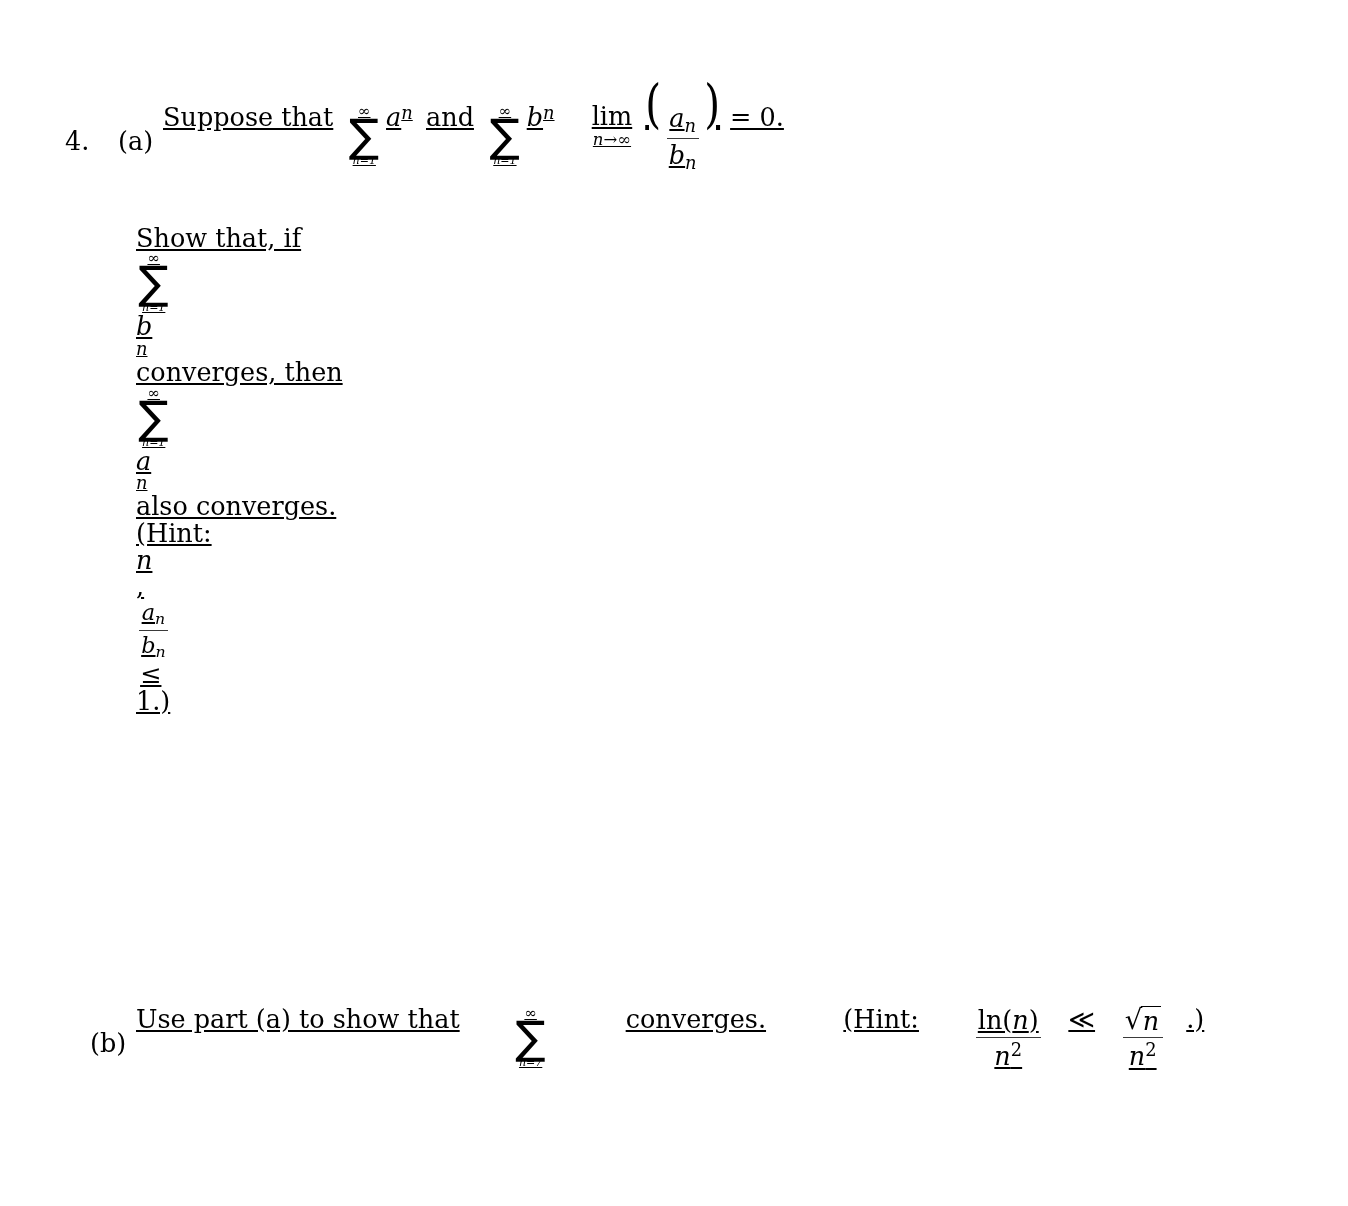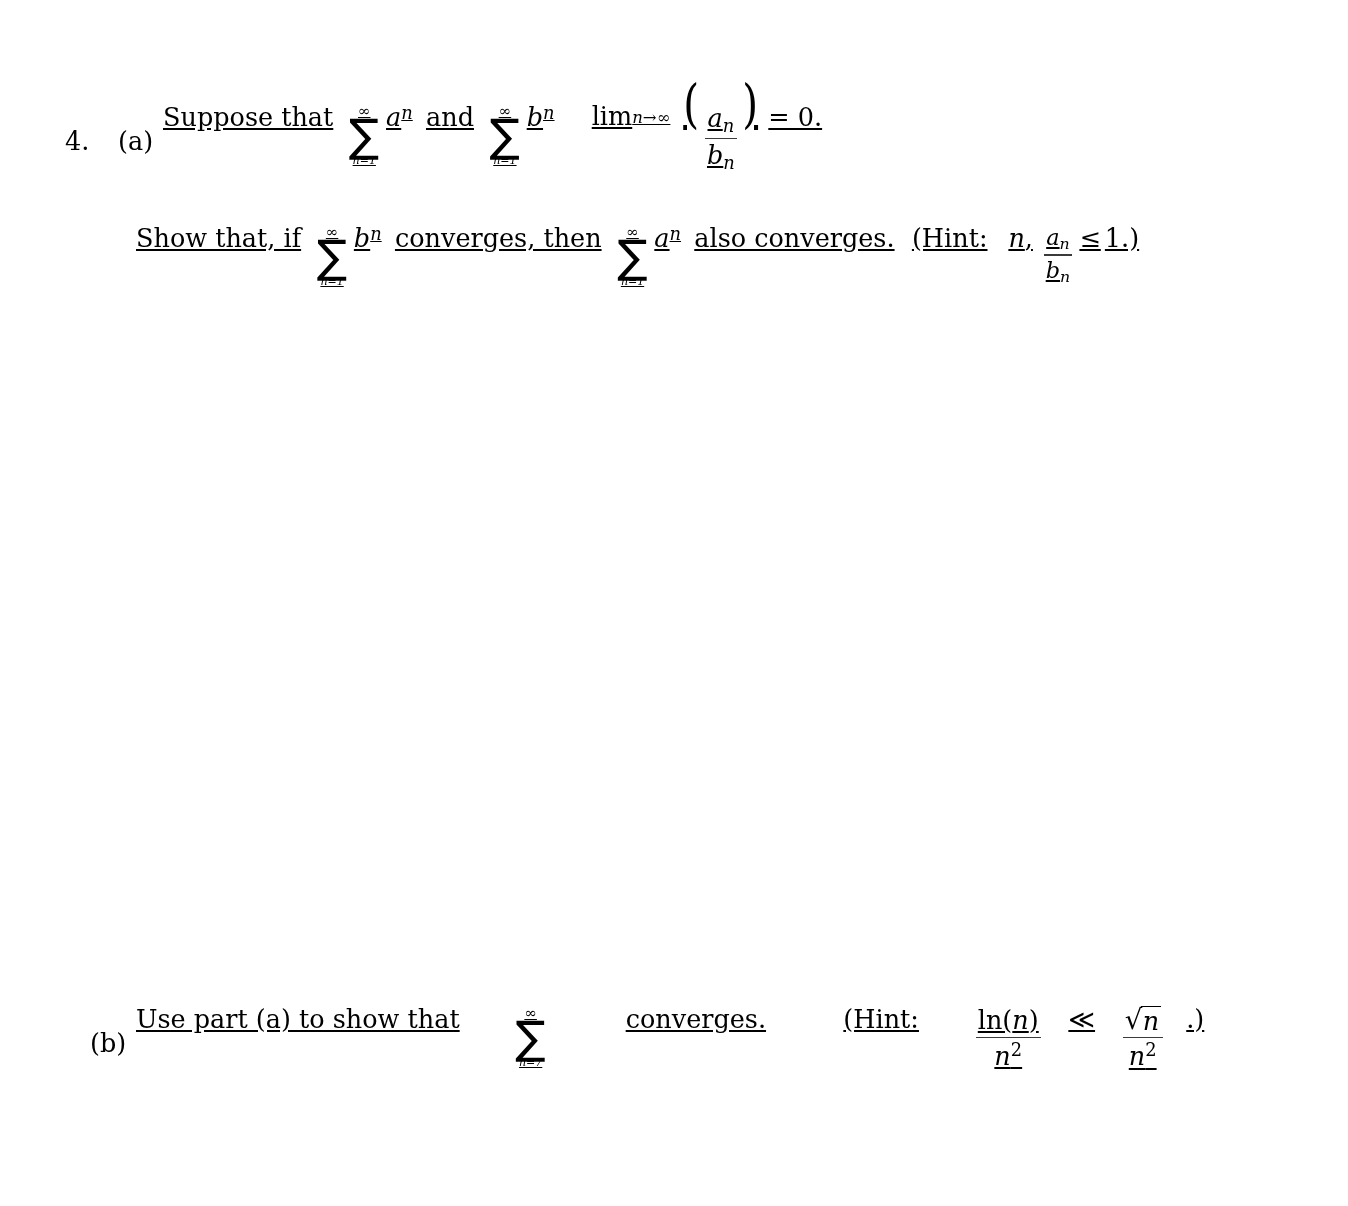--- a/index.html
+++ b/index.html
@@ -46,21 +46,21 @@
     font-size: 25.5px;
   }
   .item-label {
     position: absolute;
     width: 58px;
     text-align: left;
     font-size: 25.5px;
   }
 
   .row-a  { margin-left: 163px; }
-  .row-a2 { margin-left: 136px; margin-top: 52px; }
+  .row-a2 { margin-left: 136px; margin-top: 52px; flex-direction: column; }
   .row-b  { margin-left: 136px; gap: 20px; }
 
   .lbl-4  { left: 65px;  top: 22px; }
   .lbl-a  { left: 118px; top: 22px; }
   .lbl-b  { left: 90px;  top: 22px; }
 
   .t { font-style: normal; }
   .mi { font-style: italic; }
   .sp { display: inline-block; width: 0.30em; }
   .sp-wide { display: inline-block; width: 0.52em; }
@@ -103,21 +103,21 @@
   .bigop .lim-bot {
     font-size: 11px;
     font-style: italic;
     line-height: 1;
     margin-top: 1px;
   }
 
   
   .limop {
     display: inline-flex;
-    flex-direction: row;
+    flex-direction: column;
     align-items: center;
     vertical-align: -0.38em;
     margin: 0 0.12em;
     line-height: 1;
   }
   .limop .lim-name {
     font-style: normal;
     font-size: 25.5px;
     line-height: 1;
   }

